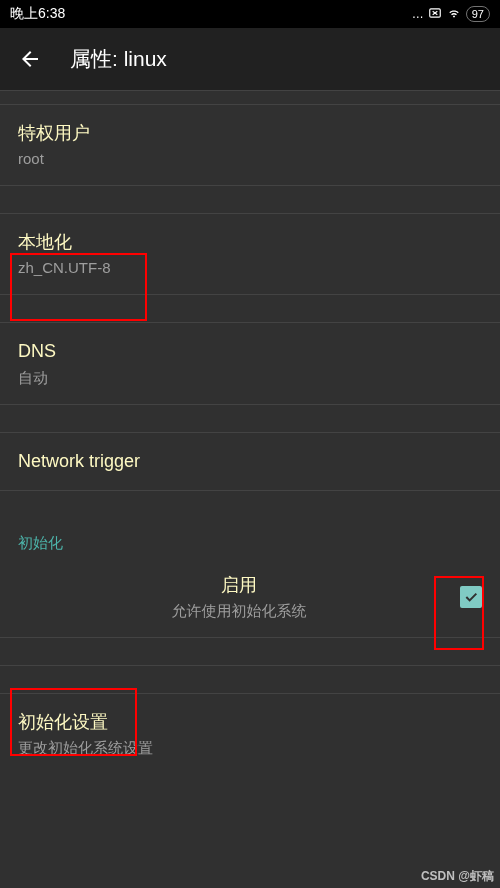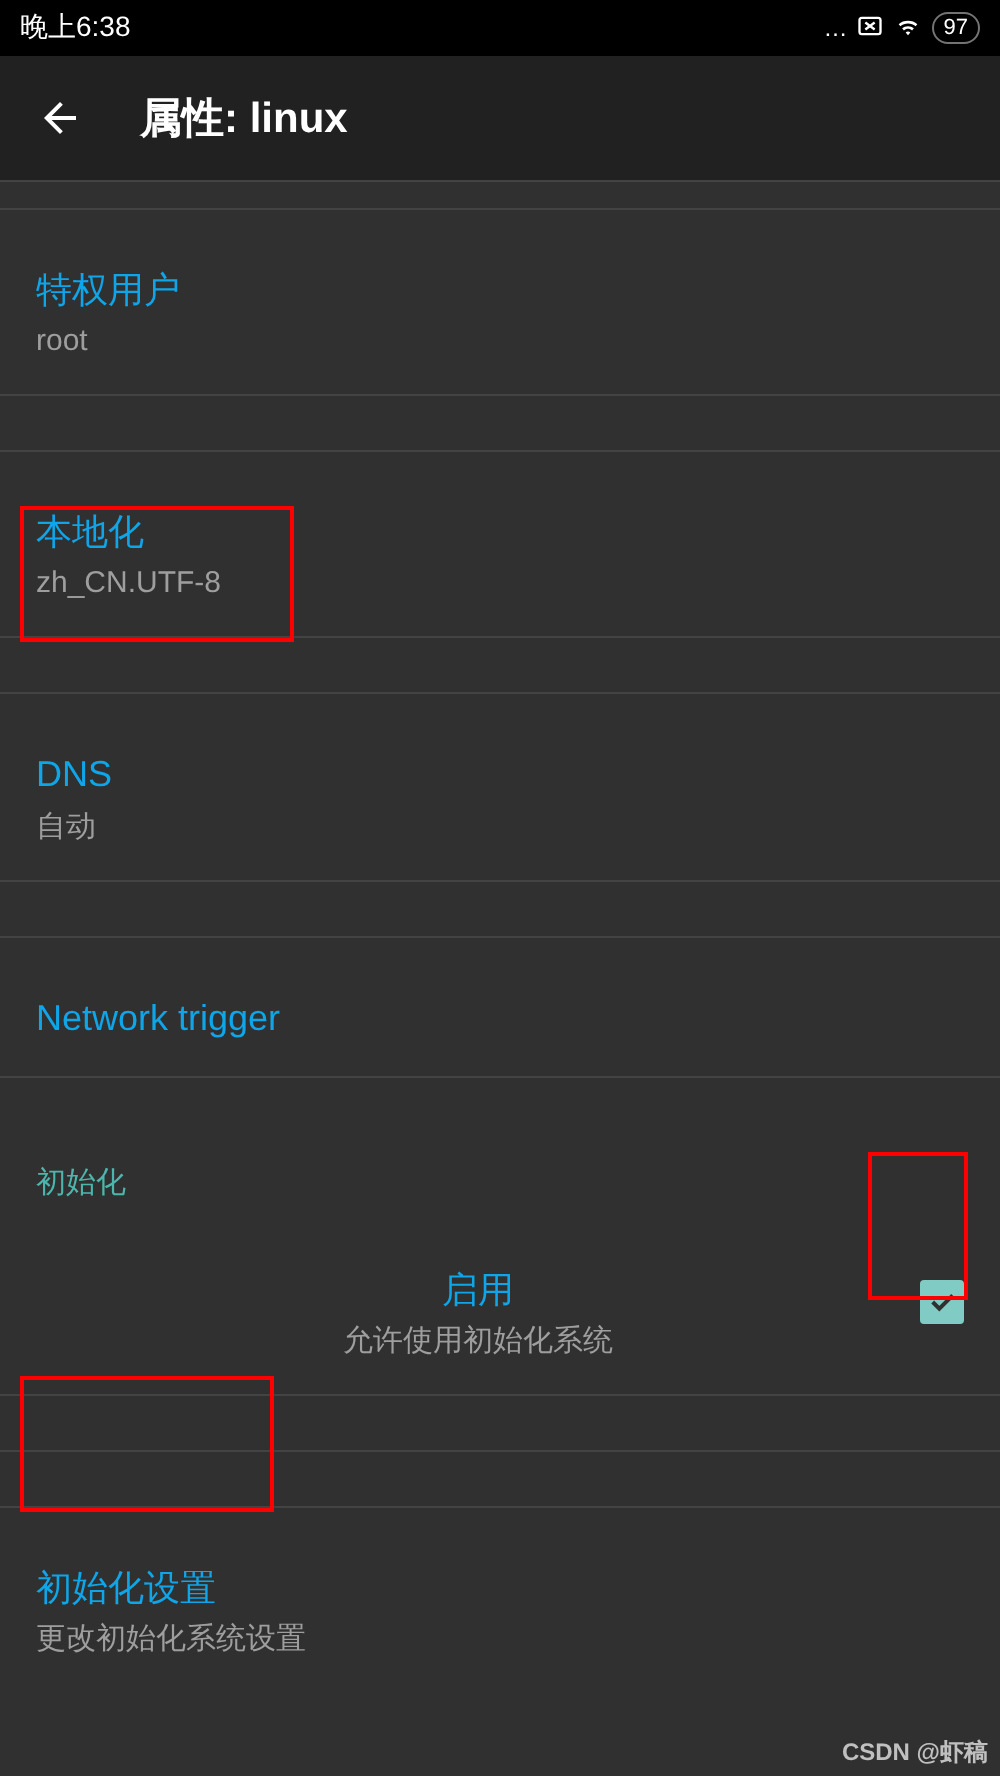--- a/index.html
+++ b/index.html
@@ -52,21 +52,21 @@
     }
     .back-arrow {
       width: 24px;
       height: 24px;
       display: flex;
       align-items: center;
       justify-content: center;
     }
     .app-title {
       font-size: 21px;
-      font-weight: 700;
+      font-weight: 400;
       color: #ffffff;
     }
     .content {
       background: #303030;
     }
     .gap {
       height: 28px;
       border-top: 1px solid #434343;
     }
     .gap-sm {
@@ -78,23 +78,22 @@
       border-top: 1px solid #434343;
       display: flex;
       align-items: center;
       justify-content: space-between;
     }
     .setting-text {
       flex: 1;
     }
     .setting-title {
       font-size: 18px;
-      color: #0ea5e9;
+      color: #fef9c3;
       line-height: 1.4;
-      margin-top: 12px;
     }
     .setting-subtitle {
       font-size: 15px;
       color: #9e9e9e;
       line-height: 1.4;
       margin-top: 2px;
     }
     .section-header {
       padding: 16px 18px 4px 18px;
       font-size: 15px;

